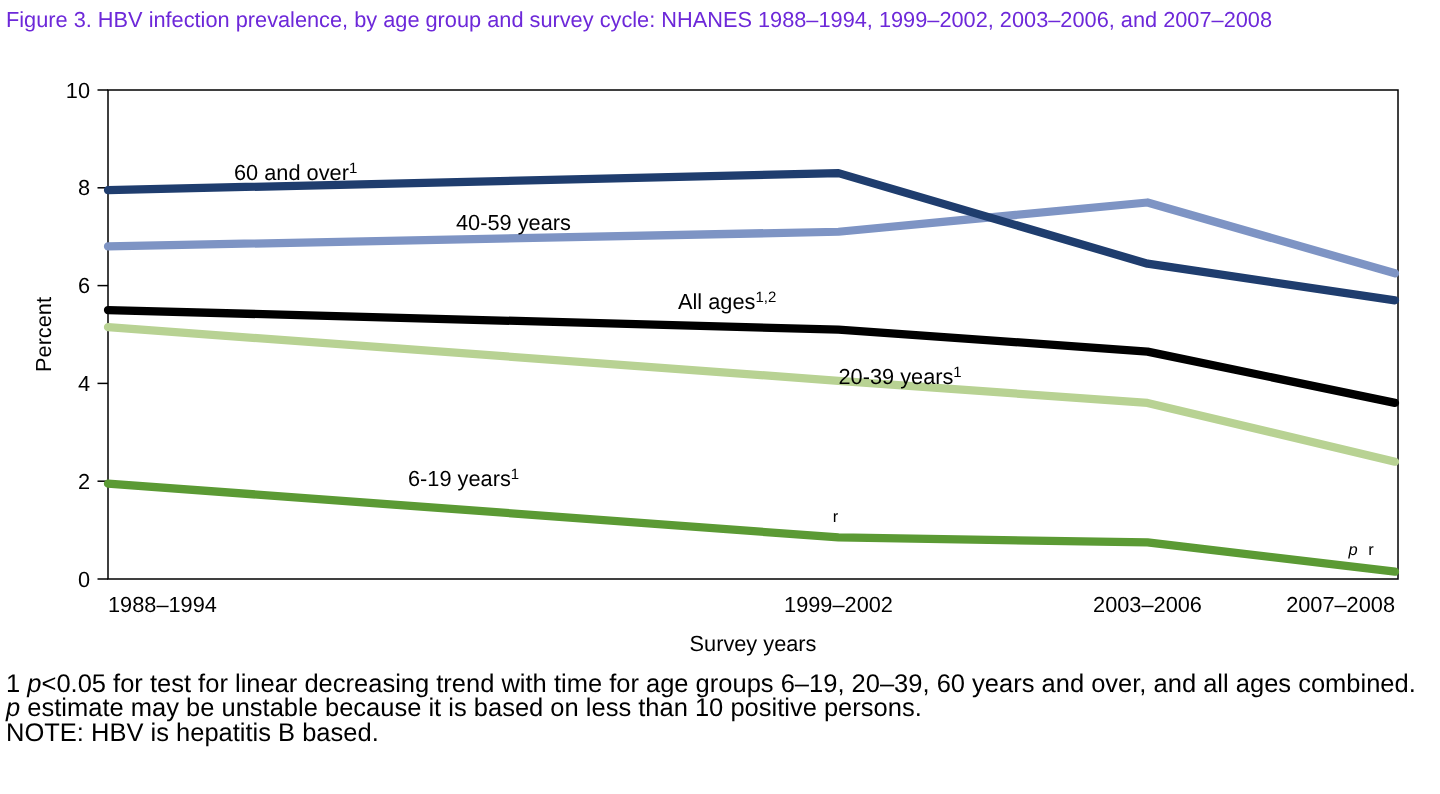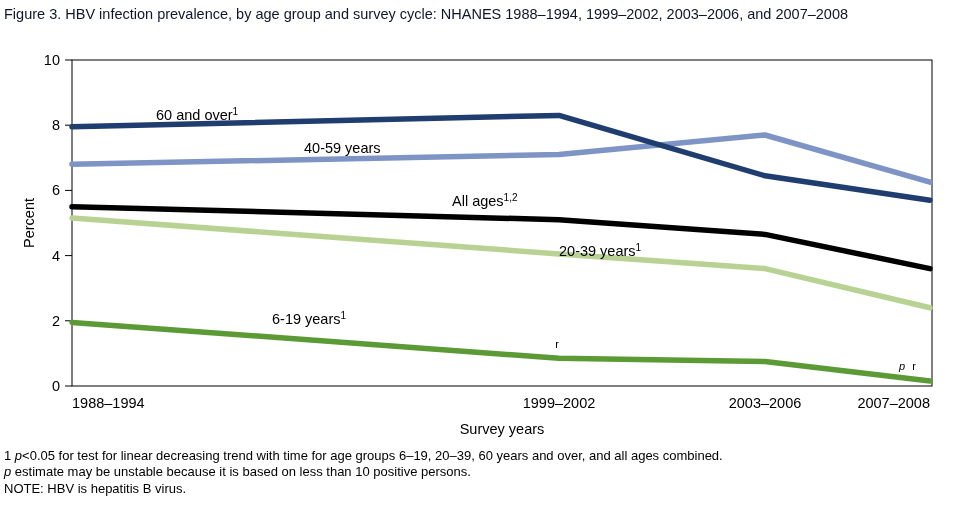--- a/index.html
+++ b/index.html
@@ -15,21 +15,21 @@
     overflow: hidden;
     position: relative;
   }
   #figure-title {
     position: absolute;
     left: 4px;
     top: 4px;
     width: 944px;
     font-size: 14.5px;
     line-height: 20px;
-    color: #0f172a;
+    color: #6d28d9;
   }
   #chart-area {
     position: absolute;
     left: 12px;
     top: 48px;
     width: 936px;
     height: 390px;
   }
   svg#chart-svg {
     display: block;
@@ -44,21 +44,21 @@
     font-size: 14.5px;
   }
   .flag-label {
     font-size: 11px;
   }
   #footnotes {
     position: absolute;
     left: 4px;
     top: 448px;
     width: 944px;
-    font-size: 13px;
+    font-size: 17px;
     line-height: 16.4px;
   }
   .fn-line {
     white-space: nowrap;
   }
   .ital {
     font-style: italic;
   }
 </style>
 </head>
@@ -140,14 +140,14 @@
 
     <text class="flag-label" x="545" y="300" text-anchor="middle">r</text>
     <text class="flag-label" x="890" y="322" text-anchor="middle" font-style="italic">p</text>
     <text class="flag-label" x="902" y="322" text-anchor="middle">r</text>
   </svg>
 </div>
 
 <div id="footnotes">
   <div class="fn-line"><span>1 </span><span class="ital">p</span><span>&lt;0.05 for test for linear decreasing trend with time for age groups 6–19, 20–39, 60 years and over, and all ages combined.</span></div>
   <div class="fn-line"><span class="ital">p</span><span>  estimate may be unstable because it is based on less than 10 positive persons.</span></div>
-  <div class="fn-line">NOTE: HBV is hepatitis B virus.</div>
+  <div class="fn-line">NOTE: HBV is hepatitis B based.</div>
 </div>
 
 </body></html>

